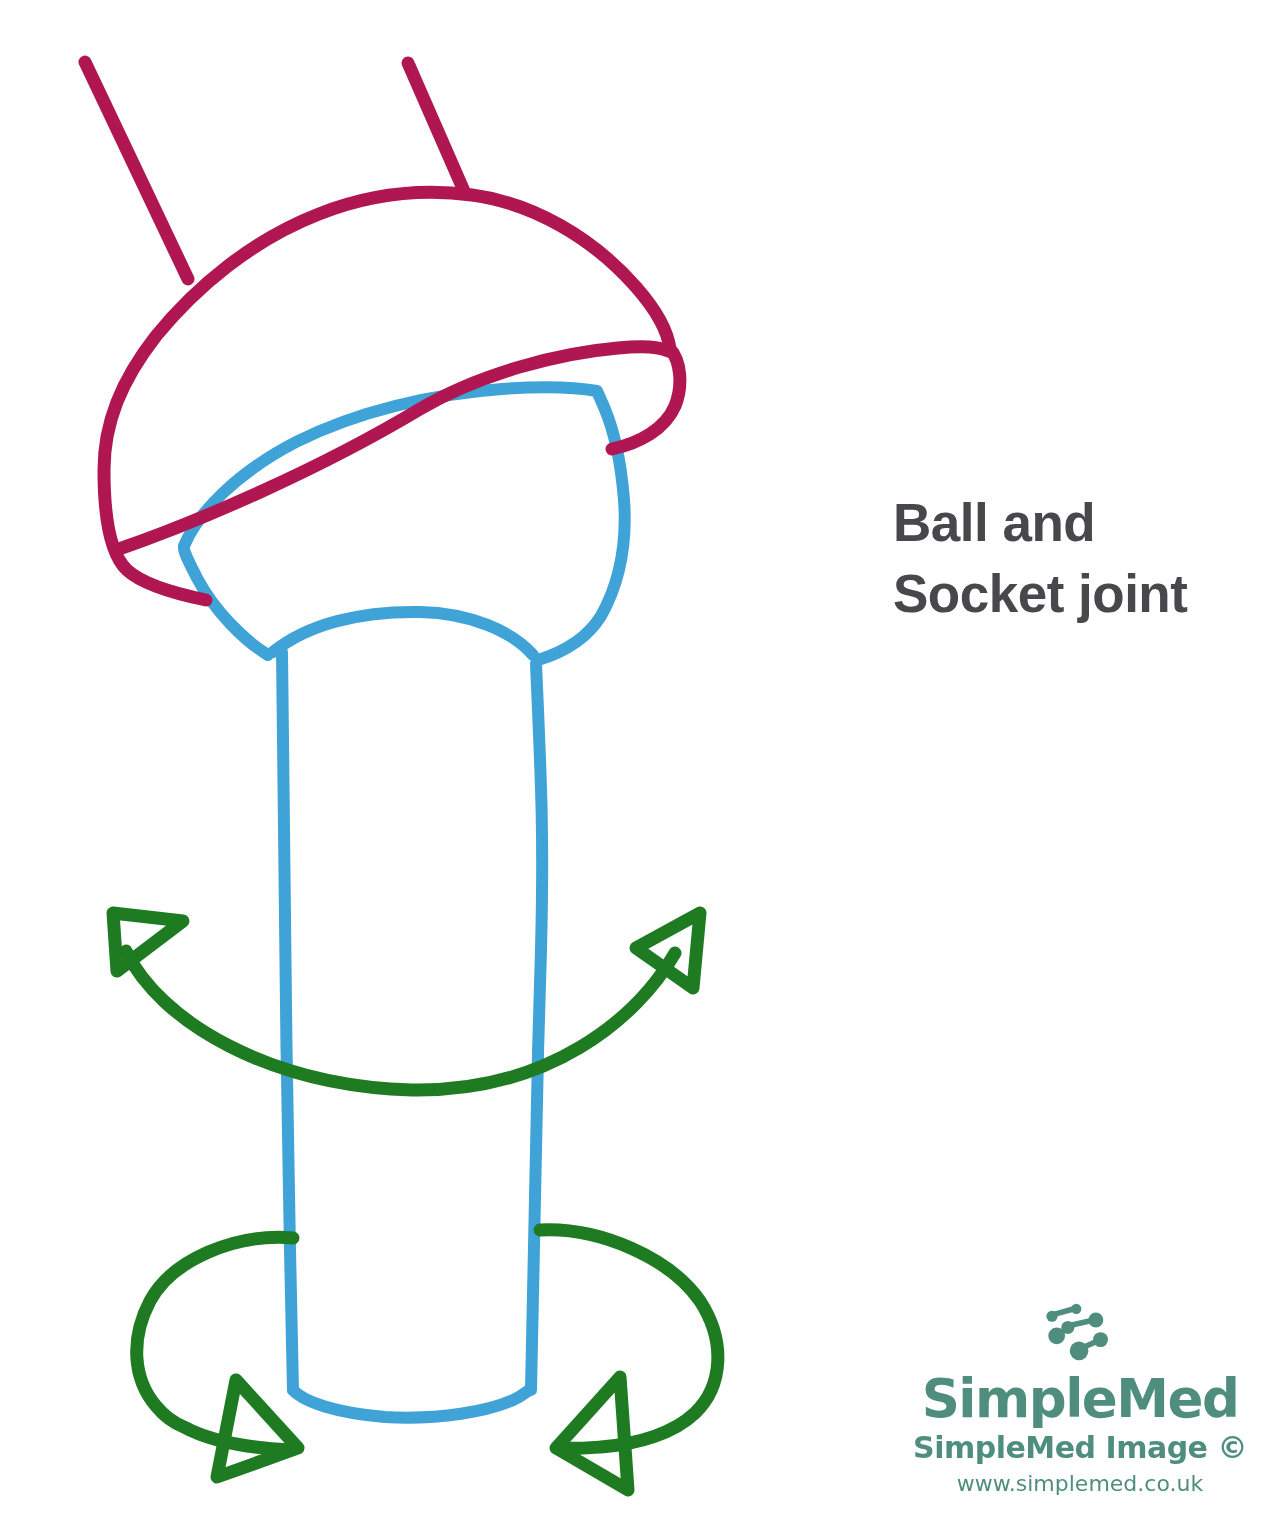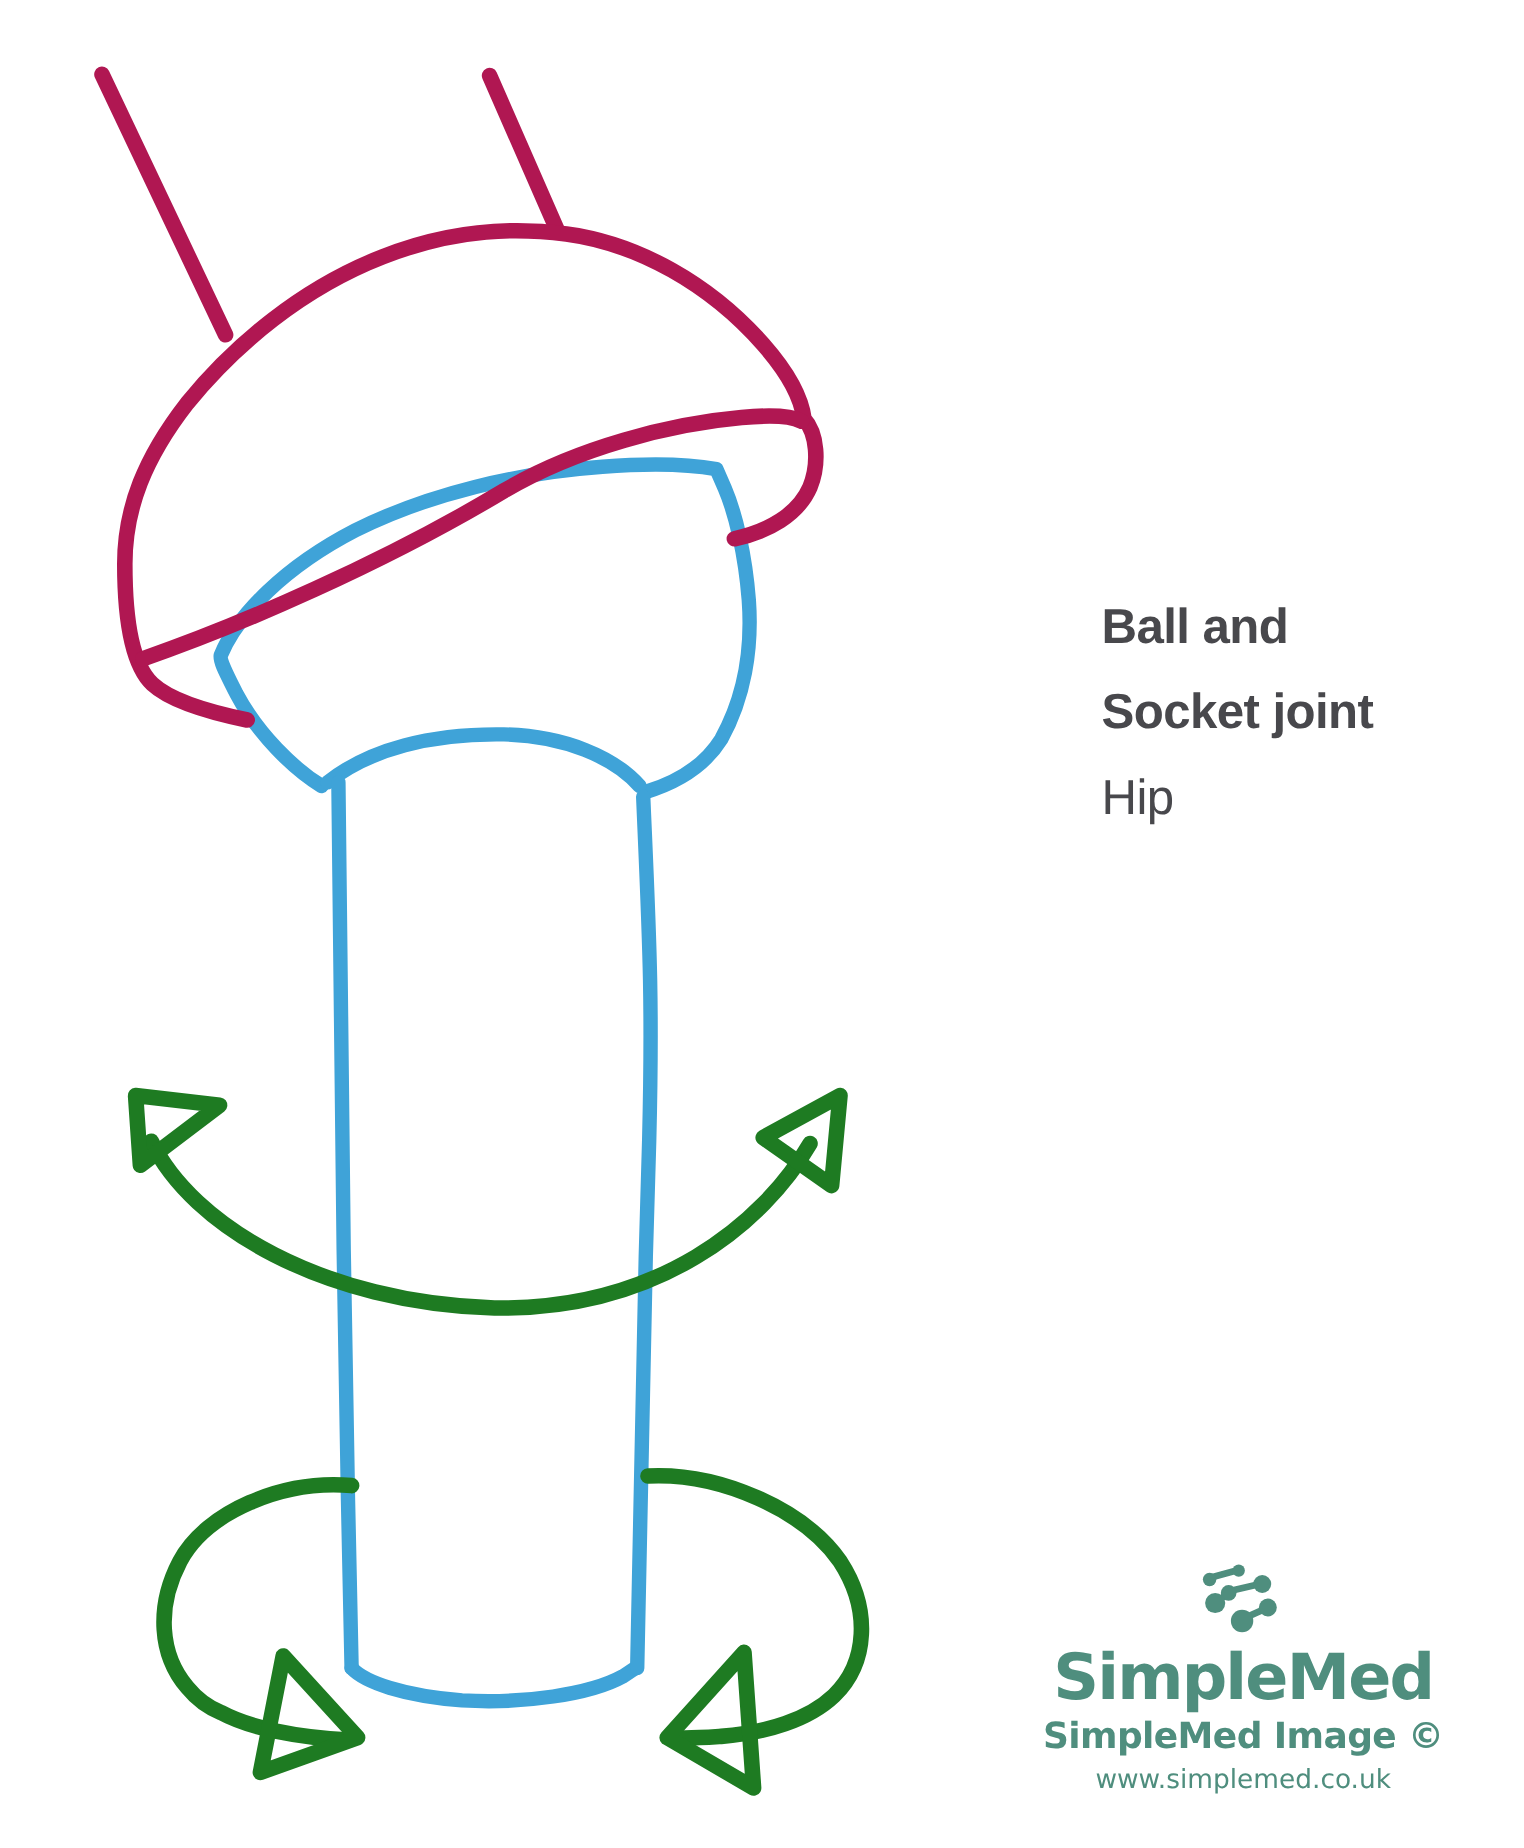--- a/index.html
+++ b/index.html
@@ -22,30 +22,29 @@
   .drawing{position:absolute;left:0;top:0;}
   .drawing path, .drawing line{
     fill:none;
     stroke-linecap:round;
     stroke-linejoin:round;
   }
   .title-block{
     position:absolute;
     left:893px;top:487px;
     color:var(--text-gray);
-    font-size:41px;
+    font-size:53px;
     line-height:71px;
     letter-spacing:-0.5px;
-    margin-left:25px;
   }
   .title-line{font-weight:bold;}
   .subtitle-line{font-weight:normal;}
   .logo-block{
     position:absolute;
-    left:856px;top:1300px;
+    left:900px;top:1300px;
     width:360px;
     text-align:center;
     color:var(--logo-teal);
     font-family:"DejaVu Sans", sans-serif;
   }
   .logo-icon{display:block;margin:0 auto 2px auto;}
   .logo-name{
     font-size:53px;
     font-weight:bold;
     letter-spacing:-1.5px;
@@ -103,21 +102,20 @@
       <path d="M 540,1230 C 600,1227 670,1258 700,1301 C 726,1341 723,1386 695,1413
                C 674,1433 639,1444 601,1447 C 586,1448 572,1449 562,1448"></path>
       <path d="M 236,1380 L 298,1448 L 217,1477 Z"></path>
       <path d="M 620,1377 L 556,1448 L 628,1490 Z"></path>
     </g>
   </svg>
 
   <div class="title-block">
     <div class="title-line">Ball and</div>
     <div class="title-line">Socket joint</div>
-    <div class="subtitle-line">Hip</div>
   </div>
 
   <div class="logo-block">
     <svg class="logo-icon" width="84" height="68" viewBox="0 0 90 70">
       <g stroke="var(--logo-teal)" stroke-width="6" stroke-linecap="round">
         <line x1="17" y1="14" x2="39" y2="8"></line>
         <line x1="34" y1="26" x2="60" y2="20"></line>
         <line x1="22" y1="35" x2="31" y2="29"></line>
         <line x1="47" y1="50" x2="65" y2="42"></line>
       </g>

